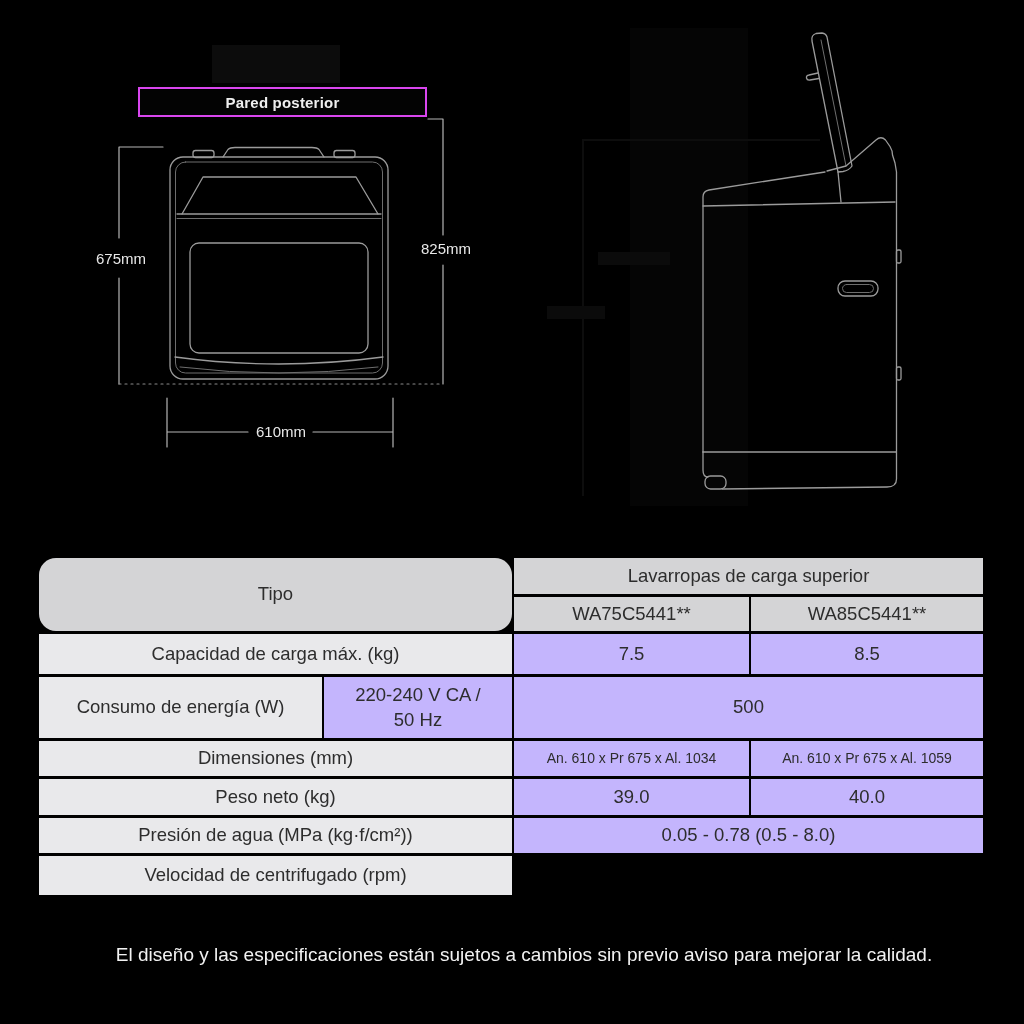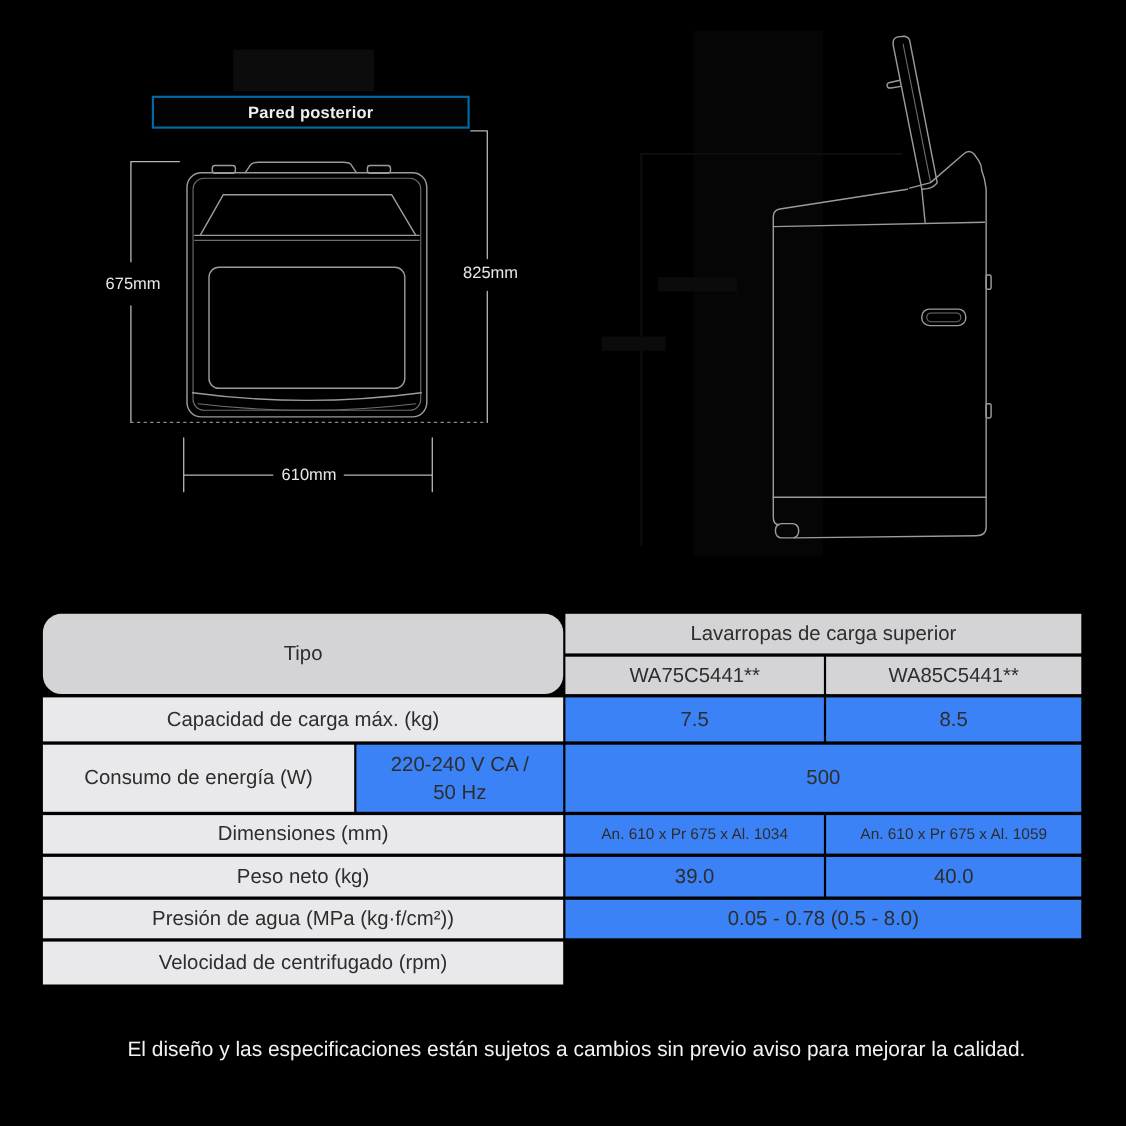--- a/index.html
+++ b/index.html
@@ -1,37 +1,37 @@
 <!DOCTYPE html>
 <html><head>
 <meta charset="utf-8">
 <style>
   html,body{margin:0;padding:0;background:#000;}
   .page{position:relative;width:1024px;height:1024px;background:#000;overflow:hidden;
         font-family:"Liberation Sans",sans-serif;}
   
   .diagram-svg{position:absolute;left:0;top:0;}
   .rear-title-box{position:absolute;left:138px;top:87px;width:289px;height:30px;
-    border:2px solid #0369a1;background:#030303;display:flex;align-items:center;justify-content:center;
+    border:2px solid #d946ef;background:#030303;display:flex;align-items:center;justify-content:center;
     box-sizing:border-box;}
   .rear-title-box span{color:#efefef;font-size:15px;font-weight:bold;letter-spacing:.2px;}
   .dim-label{position:absolute;width:84px;text-align:center;color:#e8e8e8;font-size:15px;}
   .dim-675{left:79px;top:250px;}
   .dim-825{left:404px;top:240px;}
   .dim-610{left:239px;top:423px;}
   
   .spec-table{position:absolute;left:39px;top:558px;width:944px;display:grid;
     grid-template-columns:283px 188px 235px 232px;
     grid-template-rows:36px 34px 40px 61px 35px 36px 35px 39px;
     gap:3px 2px;background:#000;}
   .cell{display:flex;align-items:center;justify-content:center;text-align:center;
     color:#2d2d2d;font-size:18.5px;line-height:1.3;}
   .hdr{background:#d4d4d6;}
   .lbl{background:#e9e9eb;}
-  .val{background:#3b82f6;}
+  .val{background:#c4b5fd;}
   .small-val{font-size:14px;}
   .pre{white-space:pre-line;}
   .t-tipo{grid-area:1/1/3/3;border-radius:17px;} .t-cat{grid-area:1/3/2/5;}
   .t-m1{grid-area:2/3/3/4;} .t-m2{grid-area:2/4/3/5;}
   .t-cap-l{grid-area:3/1/4/3;} .t-cap-1{grid-area:3/3;} .t-cap-2{grid-area:3/4;}
   .t-pow-l{grid-area:4/1;} .t-pow-v{grid-area:4/2;} .t-pow-val{grid-area:4/3/5/5;}
   .t-dim-l{grid-area:5/1/6/3;} .t-dim-1{grid-area:5/3;} .t-dim-2{grid-area:5/4;}
   .t-wt-l{grid-area:6/1/7/3;} .t-wt-1{grid-area:6/3;} .t-wt-2{grid-area:6/4;}
   .t-pr-l{grid-area:7/1/8/3;} .t-pr-v{grid-area:7/3/8/5;}
   .t-sp-l{grid-area:8/1/9/3;} .t-sp-v{grid-area:8/3/9/5;}

